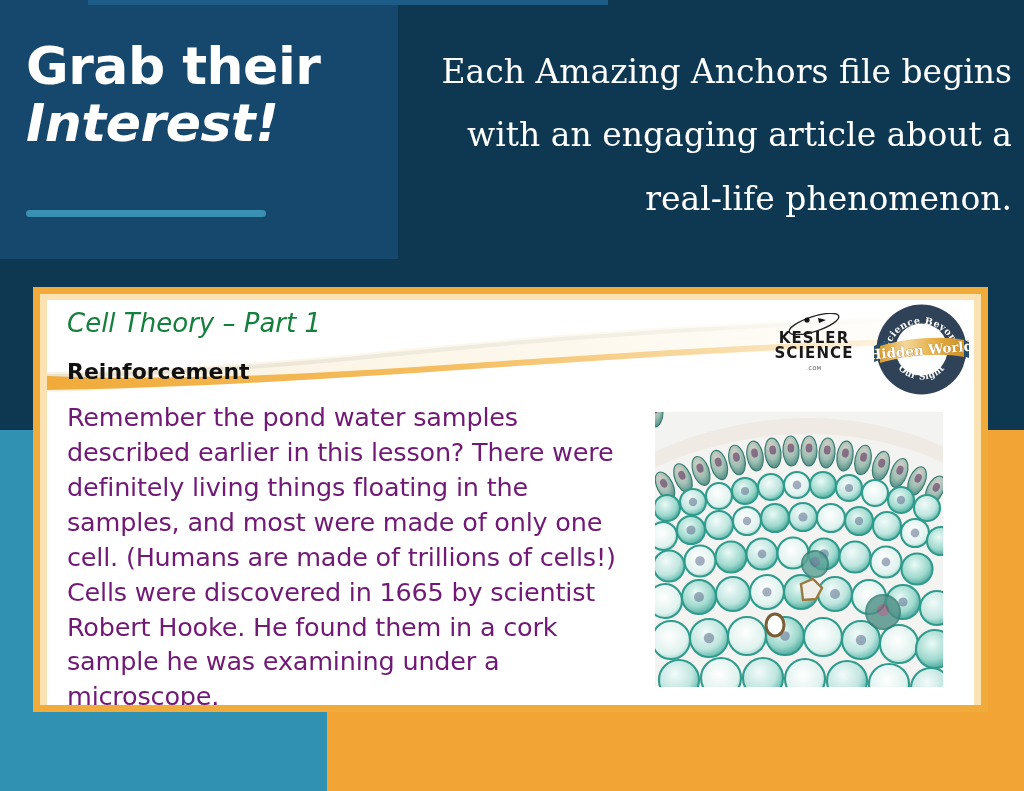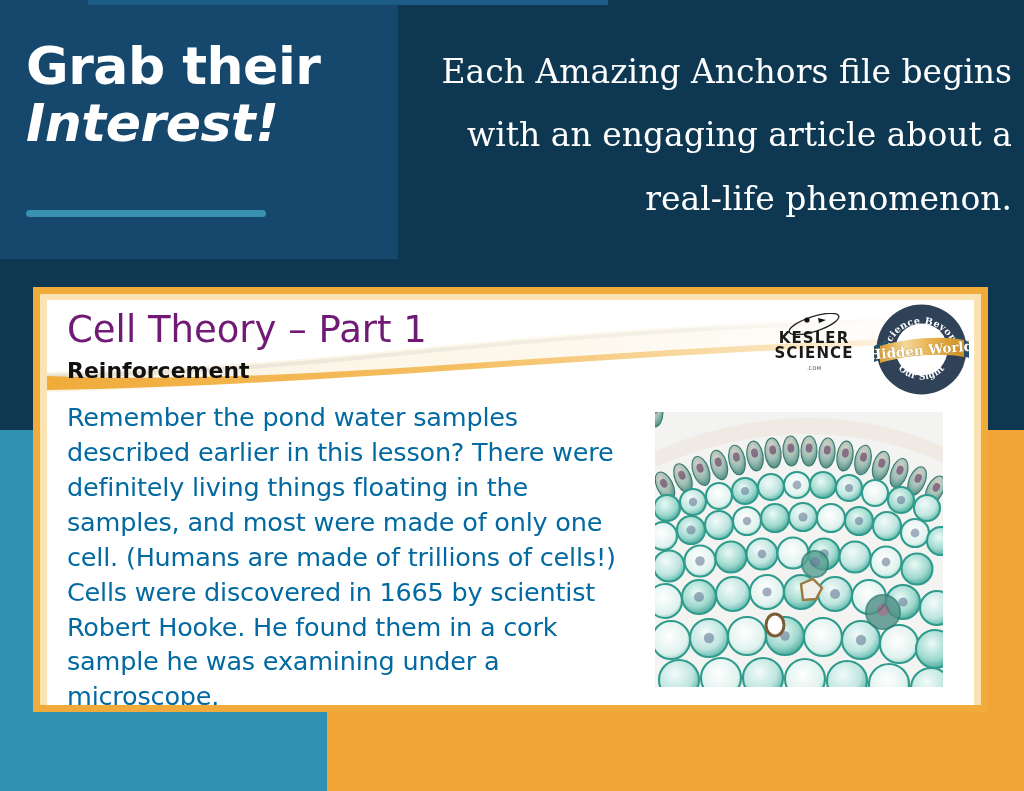--- a/index.html
+++ b/index.html
@@ -119,34 +119,35 @@
     left: 0; top: 0;
     width: 927px; height: 92px;
     overflow: hidden;
   }
   .ws-title-block {
     position: absolute;
     left: 20px; top: 8px;
     z-index: 5;
   }
   .ws-title {
-    color: #701a75;
+    color: #15803d;
     font-family: "DejaVu Sans", sans-serif;
     font-weight: 400;
-    font-size: 37px;
+    font-size: 26px;
     line-height: 1.2;
     white-space: nowrap;
+    font-style: italic;
   }
   .ws-sub {
     color: #101010;
     font-family: "DejaVu Sans", sans-serif;
     font-weight: 700;
     font-size: 22px;
     line-height: 1.25;
-    margin-top: 5px;
+    margin-top: 19px;
     white-space: nowrap;
   }
 
   
   .kesler-logo {
     position: absolute;
     left: 713px; top: 13px;
     width: 108px; height: 60px;
     z-index: 6;
   }
@@ -179,21 +180,21 @@
     left: 827px; top: 2px;
     width: 95px; height: 95px;
     z-index: 7;
   }
 
   
   .ws-body {
     position: absolute;
     left: 20px; top: 100px;
     width: 575px;
-    color: #0369a1;
+    color: #701a75;
     font-family: "DejaVu Sans", sans-serif;
     font-size: 25.5px;
     line-height: 1.37;
     letter-spacing: -0.2px;
   }
   .ws-figure {
     position: absolute;
     left: 608px; top: 112px;
     width: 288px; height: 275px;
     background: #f4f4f2;

